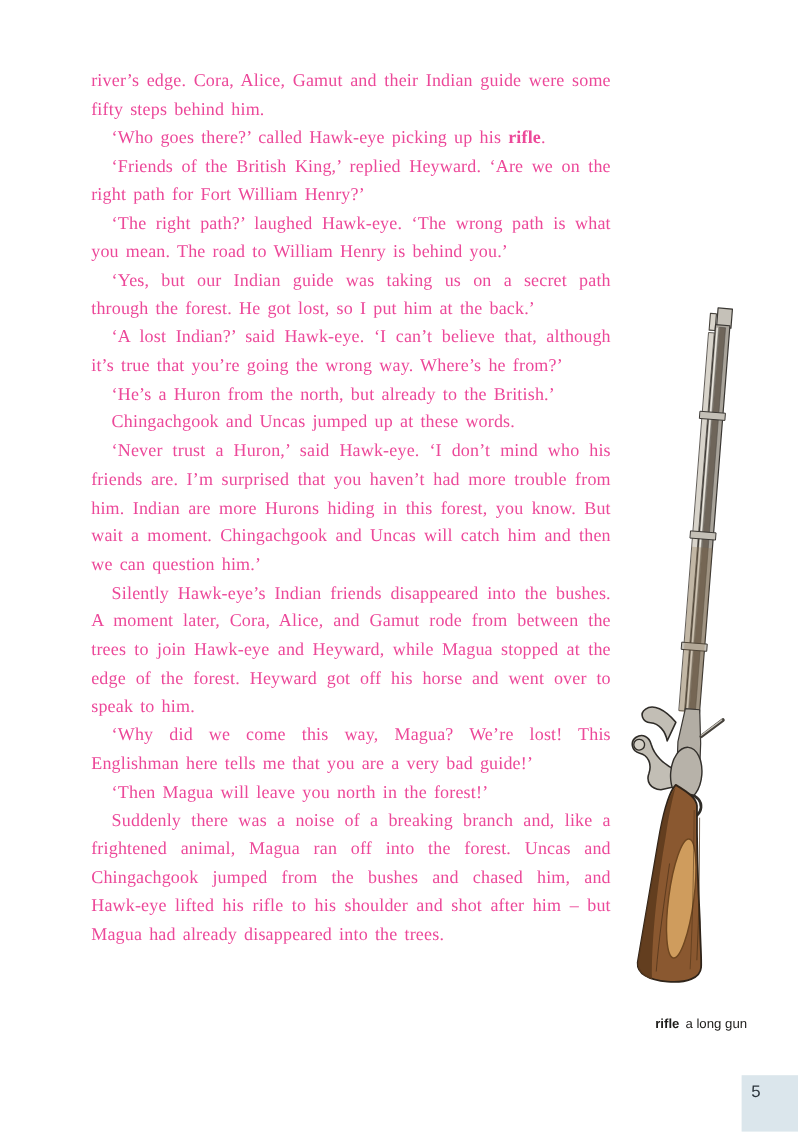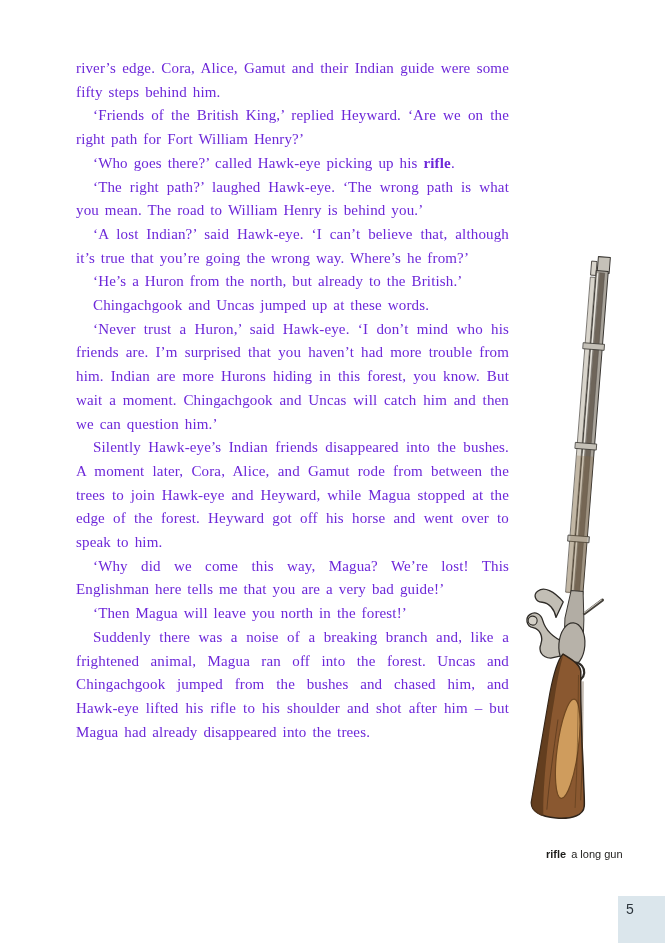--- a/index.html
+++ b/index.html
@@ -7,21 +7,21 @@
     width: 665px; height: 943px;
     background: #ffffff;
     position: relative;
     overflow: hidden;
     font-family: "Liberation Serif", "DejaVu Serif", serif;
   }
   .story {
     position: absolute;
     left: 76px; top: 57px;
     width: 433px;
-    color: #6d28d9;
+    color: #ec4899;
     font-size: 15px;
     line-height: 23.7px;
     text-align: justify;
     word-spacing: 2px;
     letter-spacing: 0.15px;
   }
   .story p { margin: 0; }
   .story p.indent { text-indent: 17px; }
   .story b { font-weight: bold; }
 
@@ -53,23 +53,24 @@
     font-family: "Liberation Sans", "DejaVu Sans", sans-serif;
     font-size: 14px;
     color: #2c353c;
   }
 </style>
 </head>
 <body>
 
 <div class="story">
     <p class=""><span>river’s edge. Cora, Alice, Gamut and their Indian guide were some fifty steps behind him.</span></p>
+    <p class="indent"><span>‘Who goes there?’ called Hawk-eye picking up his </span><b>rifle</b><span>.</span></p>
     <p class="indent"><span>‘Friends of the British King,’ replied Heyward. ‘Are we on the right path for Fort William Henry?’</span></p>
-    <p class="indent"><span>‘Who goes there?’ called Hawk-eye picking up his </span><b>rifle</b><span>.</span></p>
     <p class="indent"><span>‘The right path?’ laughed Hawk-eye. ‘The wrong path is what you mean. The road to William Henry is behind you.’</span></p>
+    <p class="indent"><span>‘Yes, but our Indian guide was taking us on a secret path through the forest. He got lost, so I put him at the back.’</span></p>
     <p class="indent"><span>‘A lost Indian?’ said Hawk-eye. ‘I can’t believe that, although it’s true that you’re going the wrong way. Where’s he from?’</span></p>
     <p class="indent"><span>‘He’s a Huron from the north, but already to the British.’</span></p>
     <p class="indent"><span>Chingachgook and Uncas jumped up at these words.</span></p>
     <p class="indent"><span>‘Never trust a Huron,’ said Hawk-eye. ‘I don’t mind who his friends are. I’m surprised that you haven’t had more trouble from him. Indian are more Hurons hiding in this forest, you know. But wait a moment. Chingachgook and Uncas will catch him and then we can question him.’</span></p>
     <p class="indent"><span>Silently Hawk-eye’s Indian friends disappeared into the bushes. A moment later, Cora, Alice, and Gamut rode from between the trees to join Hawk-eye and Heyward, while Magua stopped at the edge of the forest. Heyward got off his horse and went over to speak to him.</span></p>
     <p class="indent"><span>‘Why did we come this way, Magua? We’re lost! This Englishman here tells me that you are a very bad guide!’</span></p>
     <p class="indent"><span>‘Then Magua will leave you north in the forest!’</span></p>
     <p class="indent"><span>Suddenly there was a noise of a breaking branch and, like a frightened animal, Magua ran off into the forest. Uncas and Chingachgook jumped from the bushes and chased him, and Hawk-eye lifted his rifle to his shoulder and shot after him – but Magua had already disappeared into the trees.</span></p>
   </div>
 

